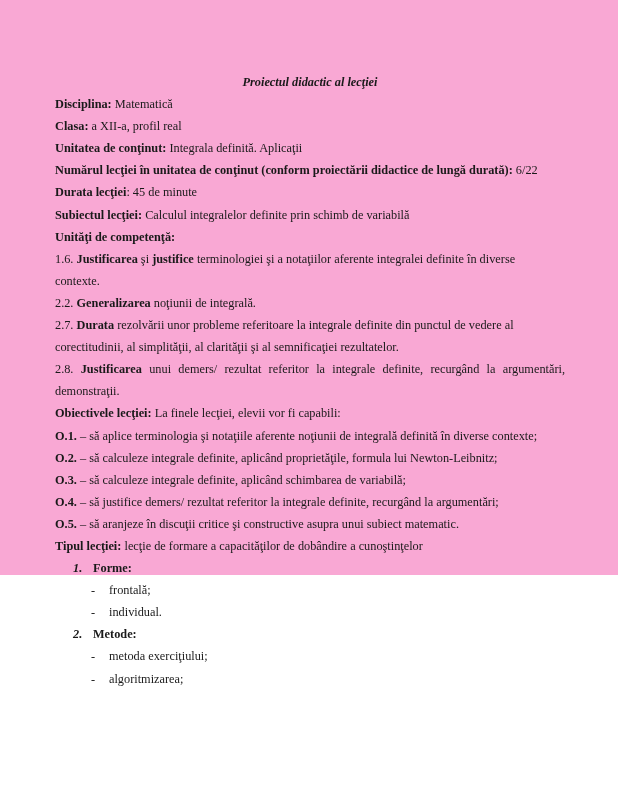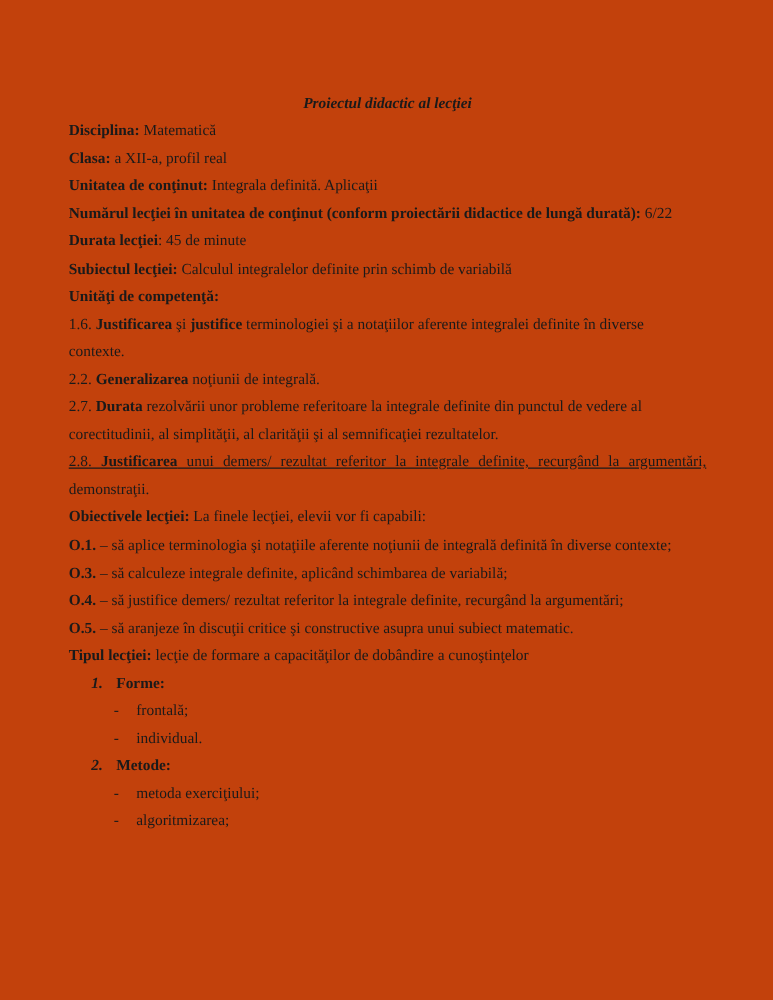--- a/index.html
+++ b/index.html
@@ -1,24 +1,24 @@
 <!DOCTYPE html>
 <html><head>
 <meta charset="utf-8">
 <style>
   html, body { margin: 0; padding: 0; background: #ffffff; }
   body { width: 618px; height: 800px; overflow: hidden; position: relative;
          font-family: "Liberation Serif", "DejaVu Serif", serif; color: #1a1a1a; }
-  .page { position: absolute; left: 0; top: 0; width: 618px; height: 800px; background: #c2410c; }
+  .page { position: absolute; left: 0; top: 0; width: 618px; height: 575px; background: #f9a8d4; }
   .content { position: absolute; left: 55px; top: 71px; width: 510px; font-size: 12.3px; line-height: 22.1px; }
   .line { white-space: nowrap; }
   .title { text-align: center; font-style: italic; font-weight: bold; }
   .lbl { font-weight: bold; }
   .b { font-weight: bold; }
-  .justify { text-align: justify; text-align-last: justify; white-space: normal; text-decoration: underline; }
+  .justify { text-align: justify; text-align-last: justify; white-space: normal; }
   .ol-item { padding-left: 18px; }
   .ol-num { display: inline-block; width: 20px; font-weight: bold; font-style: italic; }
   .ul-item { padding-left: 36px; }
   .dash { display: inline-block; width: 18px; }
 </style>
 </head>
 <body>
 
 <div class="page">
   <div class="content">
@@ -44,20 +44,21 @@
       <div class="line">corectitudinii, al simplităţii, al clarităţii şi al semnificaţiei rezultatelor.</div>
     </div>
     <div>
       <div class="line justify"><span>2.8. </span><span class="b">Justificarea</span><span> unui demers/ rezultat referitor la integrale definite, recurgând la argumentări,</span></div>
       <div class="line">demonstraţii.</div>
     </div>
 
     <div class="line"><span class="lbl">Obiectivele lecţiei:</span><span> La finele lecţiei, elevii vor fi capabili:</span></div>
 
     <div class="line"><span class="lbl">O.1.</span><span> – să aplice terminologia şi notaţiile aferente noţiunii de integrală definită în diverse contexte;</span></div>
+    <div class="line"><span class="lbl">O.2.</span><span> – să calculeze integrale definite, aplicând proprietăţile, formula lui Newton-Leibnitz;</span></div>
     <div class="line"><span class="lbl">O.3.</span><span> – să calculeze integrale definite, aplicând schimbarea de variabilă;</span></div>
     <div class="line"><span class="lbl">O.4.</span><span> – să justifice demers/ rezultat referitor la integrale definite, recurgând la argumentări;</span></div>
     <div class="line"><span class="lbl">O.5.</span><span> – să aranjeze în discuţii critice şi constructive asupra unui subiect matematic.</span></div>
 
     <div class="line"><span class="lbl">Tipul lecţiei:</span><span> lecţie de formare a capacităţilor de dobândire a cunoştinţelor</span></div>
 
 
     <div>
       <div class="line ol-item"><span class="ol-num">1.</span><span class="lbl">Forme:</span></div>
       <div class="line ul-item"><span class="dash">-</span><span>frontală;</span></div>

